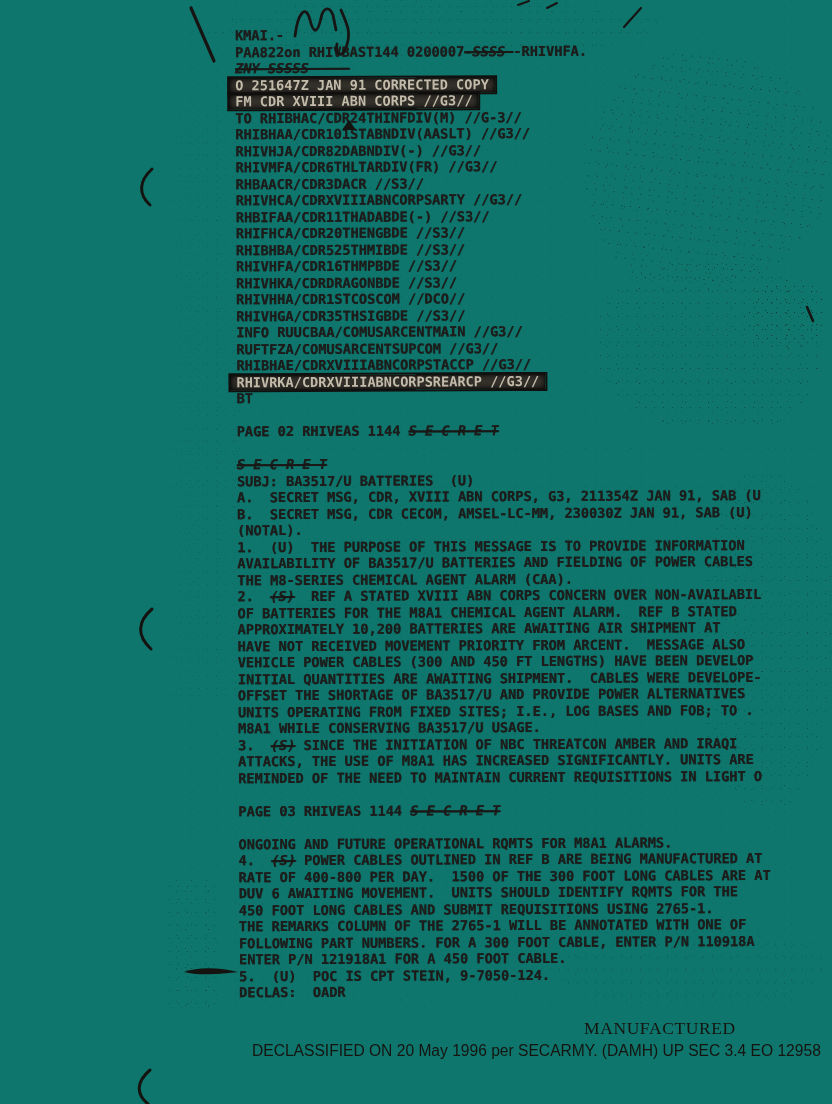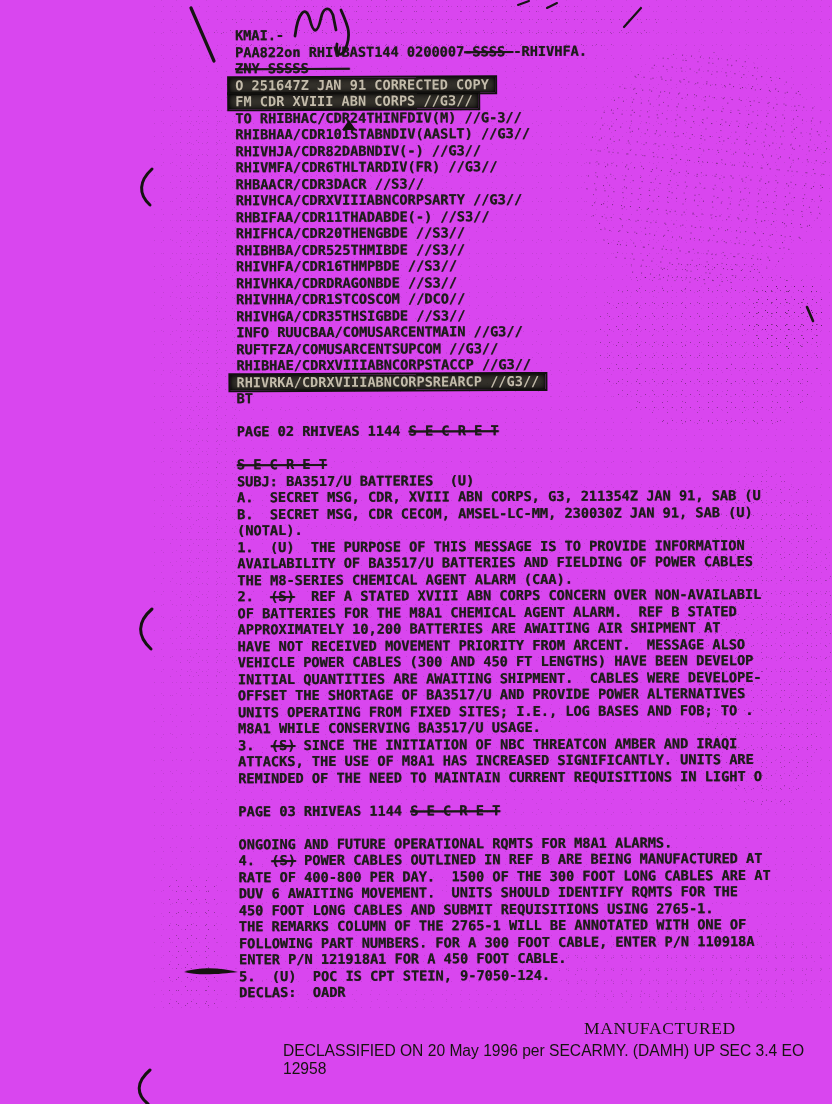--- a/index.html
+++ b/index.html
@@ -1,36 +1,37 @@
 <!DOCTYPE html>
 <html><head>
 <meta charset="utf-8">
 <style>
   html,body{margin:0;padding:0;}
   body{
     width:832px;height:1104px;position:relative;overflow:hidden;
     background:#fbfaf6;
     font-family:"DejaVu Sans Mono", monospace;
   }
-  .page{position:absolute;inset:0;background:#d946ef;}
+  .page{position:absolute;inset:0;background:#0f766e;}
   
   .msg{
     position:absolute;left:237px;top:26px;width:592px;
     font-family:"DejaVu Sans Mono", monospace;
     font-size:13.6px;font-weight:bold;line-height:16.5px;
     color:#1d1c1a;white-space:pre;
     transform:rotate(-0.25deg);
     text-shadow:0.4px 0 0 rgba(25,23,20,.55), 0 0 .7px rgba(25,23,20,.35);
   }
   .line{height:16.5px;}
   .line.blank{height:16.5px;}
   .strike{
     text-decoration:line-through;
     text-decoration-thickness:2.3px;
     text-decoration-color:#191816;
+    font-style:italic;
   }
   .box{
     display:inline-block;background:#35322c;color:#c4bcab;
     outline:2.5px solid #11100e;padding:0 6px;margin-left:-6px;
     box-shadow:inset 0 0 7px #000, inset 0 0 2px #000;
     text-shadow:none;line-height:15px;
   }
   
   .speckle{
     position:absolute;pointer-events:none;
@@ -53,21 +54,20 @@
   
   .unclass{
     position:absolute;left:584px;top:1018px;
     font-family:"Liberation Serif", serif;font-size:17.5px;
     letter-spacing:.6px;color:#15140f;
   }
   .declass{
     position:absolute;left:252px;top:1042px;
     font-family:"Liberation Sans", sans-serif;font-size:15.6px;
     color:#15140f;
-    margin-left:31px;
   }
   .marks{position:absolute;inset:0;pointer-events:none;}
 </style>
 </head>
 <body>
 
 <div class="page">
 
   <div class="msg"><div class="line"><span>KMAI.-</span></div><div class="line"><span>PAA822on RHIVBAST144 0200007</span><span class="strike">-SSSS-</span><span>-RHIVHFA.</span></div><div class="line"><span class="strike">ZNY SSSSS     </span></div><div class="line"><span class="box"><span>O 251647Z JAN 91 CORRECTED COPY</span></span></div><div class="line"><span class="box"><span>FM CDR XVIII ABN CORPS //G3//</span></span></div><div class="line"><span>TO RHIBHAC/CDR24THINFDIV(M) //G-3//</span></div><div class="line"><span>RHIBHAA/CDR101STABNDIV(AASLT) //G3//</span></div><div class="line"><span>RHIVHJA/CDR82DABNDIV(-) //G3//</span></div><div class="line"><span>RHIVMFA/CDR6THLTARDIV(FR) //G3//</span></div><div class="line"><span>RHBAACR/CDR3DACR //S3//</span></div><div class="line"><span>RHIVHCA/CDRXVIIIABNCORPSARTY //G3//</span></div><div class="line"><span>RHBIFAA/CDR11THADABDE(-) //S3//</span></div><div class="line"><span>RHIFHCA/CDR20THENGBDE //S3//</span></div><div class="line"><span>RHIBHBA/CDR525THMIBDE //S3//</span></div><div class="line"><span>RHIVHFA/CDR16THMPBDE //S3//</span></div><div class="line"><span>RHIVHKA/CDRDRAGONBDE //S3//</span></div><div class="line"><span>RHIVHHA/CDR1STCOSCOM //DCO//</span></div><div class="line"><span>RHIVHGA/CDR35THSIGBDE //S3//</span></div><div class="line"><span>INFO RUUCBAA/COMUSARCENTMAIN //G3//</span></div><div class="line"><span>RUFTFZA/COMUSARCENTSUPCOM //G3//</span></div><div class="line"><span>RHIBHAE/CDRXVIIIABNCORPSTACCP //G3//</span></div><div class="line"><span class="box"><span>RHIVRKA/CDRXVIIIABNCORPSREARCP //G3//</span></span></div><div class="line"><span>BT</span></div><div class="line blank"></div><div class="line"><span>PAGE 02 RHIVEAS 1144 </span><span class="strike">S E C R E T</span></div><div class="line blank"></div><div class="line"><span class="strike">S E C R E T</span></div><div class="line"><span>SUBJ: BA3517/U BATTERIES  (U)</span></div><div class="line"><span>A.  SECRET MSG, CDR, XVIII ABN CORPS, G3, 211354Z JAN 91, SAB (U</span></div><div class="line"><span>B.  SECRET MSG, CDR CECOM, AMSEL-LC-MM, 230030Z JAN 91, SAB (U)</span></div><div class="line"><span>(NOTAL).</span></div><div class="line"><span>1.  (U)  THE PURPOSE OF THIS MESSAGE IS TO PROVIDE INFORMATION</span></div><div class="line"><span>AVAILABILITY OF BA3517/U BATTERIES AND FIELDING OF POWER CABLES</span></div><div class="line"><span>THE M8-SERIES CHEMICAL AGENT ALARM (CAA).</span></div><div class="line"><span>2.  </span><span class="strike">(S)</span><span>  REF A STATED XVIII ABN CORPS CONCERN OVER NON-AVAILABIL</span></div><div class="line"><span>OF BATTERIES FOR THE M8A1 CHEMICAL AGENT ALARM.  REF B STATED</span></div><div class="line"><span>APPROXIMATELY 10,200 BATTERIES ARE AWAITING AIR SHIPMENT AT</span></div><div class="line"><span>HAVE NOT RECEIVED MOVEMENT PRIORITY FROM ARCENT.  MESSAGE ALSO</span></div><div class="line"><span>VEHICLE POWER CABLES (300 AND 450 FT LENGTHS) HAVE BEEN DEVELOP</span></div><div class="line"><span>INITIAL QUANTITIES ARE AWAITING SHIPMENT.  CABLES WERE DEVELOPE-</span></div><div class="line"><span>OFFSET THE SHORTAGE OF BA3517/U AND PROVIDE POWER ALTERNATIVES</span></div><div class="line"><span>UNITS OPERATING FROM FIXED SITES; I.E., LOG BASES AND FOB; TO .</span></div><div class="line"><span>M8A1 WHILE CONSERVING BA3517/U USAGE.</span></div><div class="line"><span>3.  </span><span class="strike">(S)</span><span> SINCE THE INITIATION OF NBC THREATCON AMBER AND IRAQI</span></div><div class="line"><span>ATTACKS, THE USE OF M8A1 HAS INCREASED SIGNIFICANTLY. UNITS ARE</span></div><div class="line"><span>REMINDED OF THE NEED TO MAINTAIN CURRENT REQUISITIONS IN LIGHT O</span></div><div class="line blank"></div><div class="line"><span>PAGE 03 RHIVEAS 1144 </span><span class="strike">S E C R E T</span></div><div class="line blank"></div><div class="line"><span>ONGOING AND FUTURE OPERATIONAL RQMTS FOR M8A1 ALARMS.</span></div><div class="line"><span>4.  </span><span class="strike">(S)</span><span> POWER CABLES OUTLINED IN REF B ARE BEING MANUFACTURED AT</span></div><div class="line"><span>RATE OF 400-800 PER DAY.  1500 OF THE 300 FOOT LONG CABLES ARE AT</span></div><div class="line"><span>DUV 6 AWAITING MOVEMENT.  UNITS SHOULD IDENTIFY RQMTS FOR THE</span></div><div class="line"><span>450 FOOT LONG CABLES AND SUBMIT REQUISITIONS USING 2765-1.</span></div><div class="line"><span>THE REMARKS COLUMN OF THE 2765-1 WILL BE ANNOTATED WITH ONE OF</span></div><div class="line"><span>FOLLOWING PART NUMBERS. FOR A 300 FOOT CABLE, ENTER P/N 110918A</span></div><div class="line"><span>ENTER P/N 121918A1 FOR A 450 FOOT CABLE.</span></div><div class="line"><span>5.  (U)  POC IS CPT STEIN, 9-7050-124.</span></div><div class="line"><span>DECLAS:  OADR</span></div></div>
 

